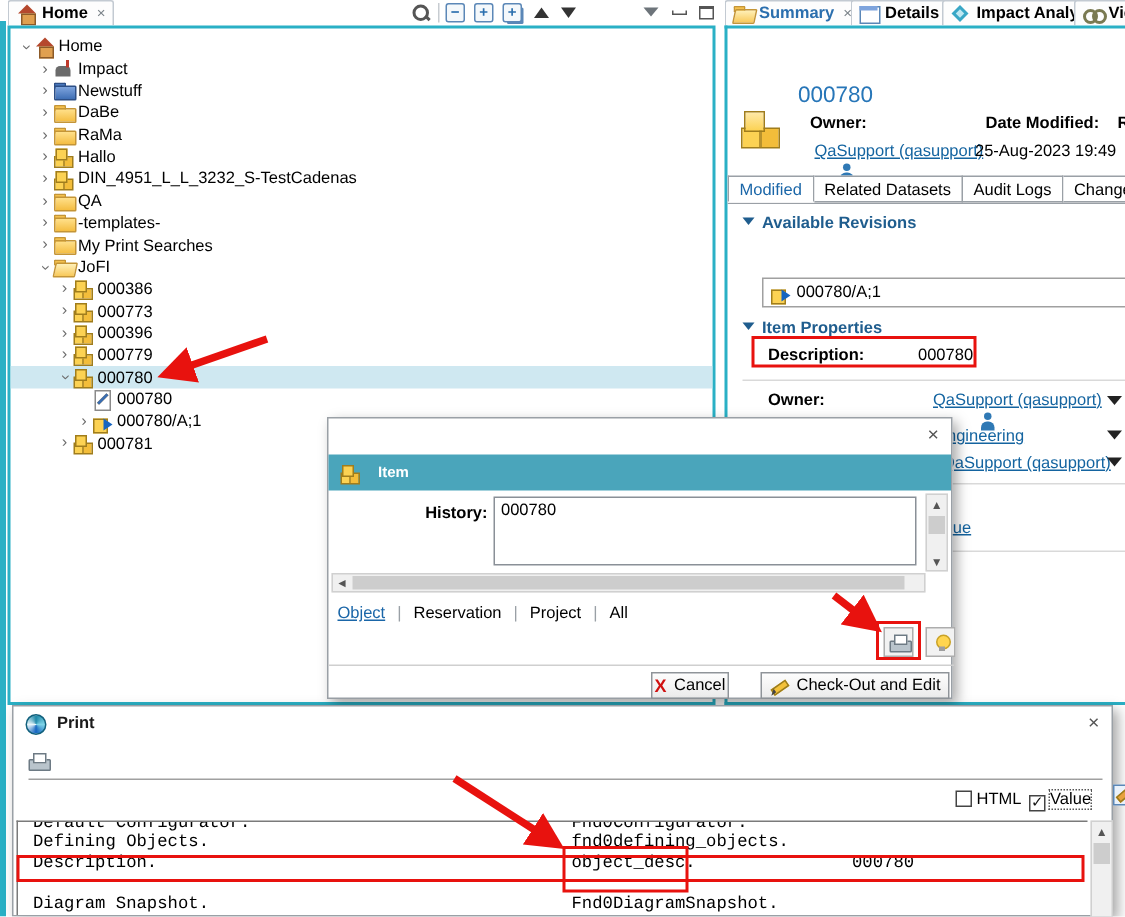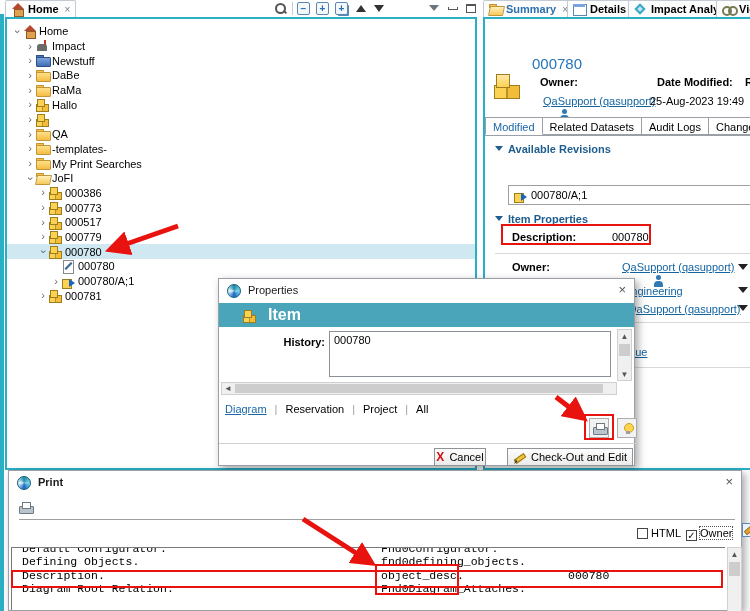--- a/index.html
+++ b/index.html
@@ -98,21 +98,21 @@
 
   .redbox { position:absolute; border:2px solid #e8120e; z-index:6; }
   svg.arrow { position:absolute; overflow:visible; pointer-events:none; }
 
   
   .dialog { position:absolute; background:#fff; border:1px solid #9aa0a6; box-shadow:3px 3px 8px rgba(0,0,0,.35); }
   #props-dialog { left:218px; top:278px; width:417px; height:188px; z-index:10; }
   #print-dialog { left:8px; top:470px; width:734px; height:141px; z-index:20; }
   .dlg-title { position:absolute; left:0; top:0; right:0; height:22px; display:flex; align-items:center; padding:0 8px; gap:8px; color:#1a1a1a; }
   .dlg-close { position:absolute; right:8px; top:3px; font-size:13px; color:#555; cursor:pointer; }
-  .item-band { position:absolute; left:0; top:24px; right:0; height:24px; background:#4aa5bb; color:#fff; font-weight:bold; font-size:16px; display:flex; align-items:center; padding-left:24px; gap:12px; }
+  .item-band { position:absolute; left:0; top:24px; right:0; height:24px; background:#4aa5bb; color:#fff; font-weight:bold; font-size:10px; display:flex; align-items:center; padding-left:8px; gap:12px; }
   .txtarea { position:absolute; left:110px; top:52px; width:282px; height:46px; border:1px solid #8a9097; padding:2px 4px; background:#fff; }
   .vscroll { position:absolute; width:15px; background:#f0f0f0; border:1px solid #d0d0d0; }
   .vscroll .sa { position:absolute; left:0; right:0; height:12px; display:flex; align-items:center; justify-content:center; color:#555; font-size:8px; }
   .vscroll .thumb { position:absolute; left:1px; right:1px; background:#cdcdcd; }
   .hscroll { position:absolute; height:13px; background:#f0f0f0; border:1px solid #d0d0d0; }
   .hscroll .sa { position:absolute; top:0; bottom:0; width:12px; display:flex; align-items:center; justify-content:center; color:#555; font-size:8px; }
   .hscroll .thumb { position:absolute; top:1px; bottom:1px; background:#cdcdcd; }
   .ptabs { position:absolute; left:6px; top:124px; display:flex; align-items:center; gap:8px; }
   .ptab { cursor:pointer; }
   .ptab.active { color:#1a66a8; text-decoration:underline; }
@@ -191,20 +191,21 @@
         <span class="tl">RaMa</span>
       </div>
       <div class="tree-row" style="padding-left: 17px;">
         <span class="tw">›</span>
         <span class="ic ic-item"></span>
         <span class="tl">Hallo</span>
       </div>
       <div class="tree-row" style="padding-left: 17px;">
         <span class="tw">›</span>
         <span class="ic ic-item"></span>
+        <span class="tl">DIN_4951_L_L_3232_S-TestCadenas</span>
       </div>
       <div class="tree-row" style="padding-left: 17px;">
         <span class="tw">›</span>
         <span class="ic ic-folder"></span>
         <span class="tl">QA</span>
       </div>
       <div class="tree-row" style="padding-left: 17px;">
         <span class="tw">›</span>
         <span class="ic ic-folder"></span>
         <span class="tl">-templates-</span>
@@ -225,21 +226,21 @@
         <span class="tl">000386</span>
       </div>
       <div class="tree-row" style="padding-left: 30px;">
         <span class="tw">›</span>
         <span class="ic ic-item"></span>
         <span class="tl">000773</span>
       </div>
       <div class="tree-row" style="padding-left: 30px;">
         <span class="tw">›</span>
         <span class="ic ic-item"></span>
-        <span class="tl">000517</span>
+        <span class="tl">000396</span>
       </div>
       <div class="tree-row" style="padding-left: 30px;">
         <span class="tw">›</span>
         <span class="ic ic-item"></span>
         <span class="tl">000779</span>
       </div>
       <div class="tree-row sel" style="padding-left: 30px;">
         <span class="tw open">›</span>
         <span class="ic ic-item"></span>
         <span class="tl">000780</span>
@@ -318,45 +319,41 @@
   <a class="lnk abs" style="left:143px; top:284px;">QaSupport (qasupport)</a>
   <span class="ddown abs" style="left:253px; top:286px;"></span>
   <div class="hline" style="left:10px; top:303px; width:257px;"></div>
   <a class="lnk abs" style="left:118px; top:327px;">No Value</a>
   <div class="hline" style="left:10px; top:348px; width:257px;"></div>
 </div>
 
 <div class="redbox" style="left:501px; top:224px; width:150px; height:21px;"></div>
 
 <div id="props-dialog" class="dialog">
-  <div class="dlg-title">
-    <span class="ic ic-swirl"></span>
-    <span>Properties</span>
-  </div>
   <span class="dlg-close">×</span>
   <div class="item-band">
     <span class="ic ic-item"></span>
     <span>Item</span>
   </div>
 
   <div class="abs" style="left:60px; top:57px; width:46px; text-align:right; font-weight:bold;">History:</div>
   <div class="txtarea">000780</div>
 
   <div class="vscroll" style="right:2px; top:50px; height:52px;">
     <span class="sa" style="top:0;">▲</span>
     <span class="thumb" style="top:14px; height:12px;"></span>
     <span class="sa" style="bottom:0;">▼</span>
   </div>
   <div class="hscroll" style="left:2px; top:103px; width:396px;">
     <span class="sa" style="left:0;">◄</span>
     <span class="thumb" style="left:13px; width:368px;"></span>
   </div>
 
   <div class="ptabs">
-      <span class="ptab active">Diagram</span>
+      <span class="ptab active">Object</span>
       <span class="ptab-sep">|</span>
       <span class="ptab">Reservation</span>
       <span class="ptab-sep">|</span>
       <span class="ptab">Project</span>
       <span class="ptab-sep">|</span>
       <span class="ptab">All</span>
     </div>
 
   <div class="mini-btn" style="left:370px; top:139px;">
       <span class="ic ic-printer"></span>
@@ -386,41 +383,41 @@
   <span class="dlg-close">×</span>
   <span class="ic ic-printer abs" style="left:10px; top:27px;"></span>
   <div class="hline" style="left:10px; top:48px; width:716px; background:#a0a0a0;"></div>
 
   <div class="abs" style="left:628px; top:56px;">
     <span class="chk"></span>
     <span>HTML</span>
   </div>
   <div class="abs" style="left:677px; top:56px;">
     <span class="chk">✓</span>
-    <span class="focus-dash">Owner</span>
+    <span class="focus-dash">Value</span>
   </div>
   <span class="ic ic-page-edit abs" style="left:716px; top:52px; width:16px; height:16px;"></span>
 
   <div class="print-body">
       <div class="prow" style="top: -6px;">
         <span class="c1">Default Configurator.</span>
         <span class="c2">Fnd0Configurator.</span>
       </div>
       <div class="prow" style="top: 7.4px;">
         <span class="c1">Defining Objects.</span>
         <span class="c2">fnd0defining_objects.</span>
       </div>
       <div class="prow" style="top: 20.8px;">
         <span class="c1">Description.</span>
         <span class="c2">object_desc.</span>
         <span class="c3">000780</span>
       </div>
-      <div class="prow" style="top: 34.2px;">
-        <span class="c1">Diagram Root Relation.</span>
-        <span class="c2">Fnd0Diagram_Attaches.</span>
+      <div class="prow" style="top: 47.6px;">
+        <span class="c1">Diagram Snapshot.</span>
+        <span class="c2">Fnd0DiagramSnapshot.</span>
       </div>
     </div>
   <div class="vscroll pv">
     <span class="sa" style="top:0;">▲</span>
     <span class="thumb" style="top:14px; height:14px;"></span>
   </div>
 
   
   <div class="redbox" style="left:2px; top:99px; width:712px; height:18px; z-index:21;"></div>
   <div class="redbox" style="left:366px; top:93px; width:84px; height:31px; z-index:22;"></div>

